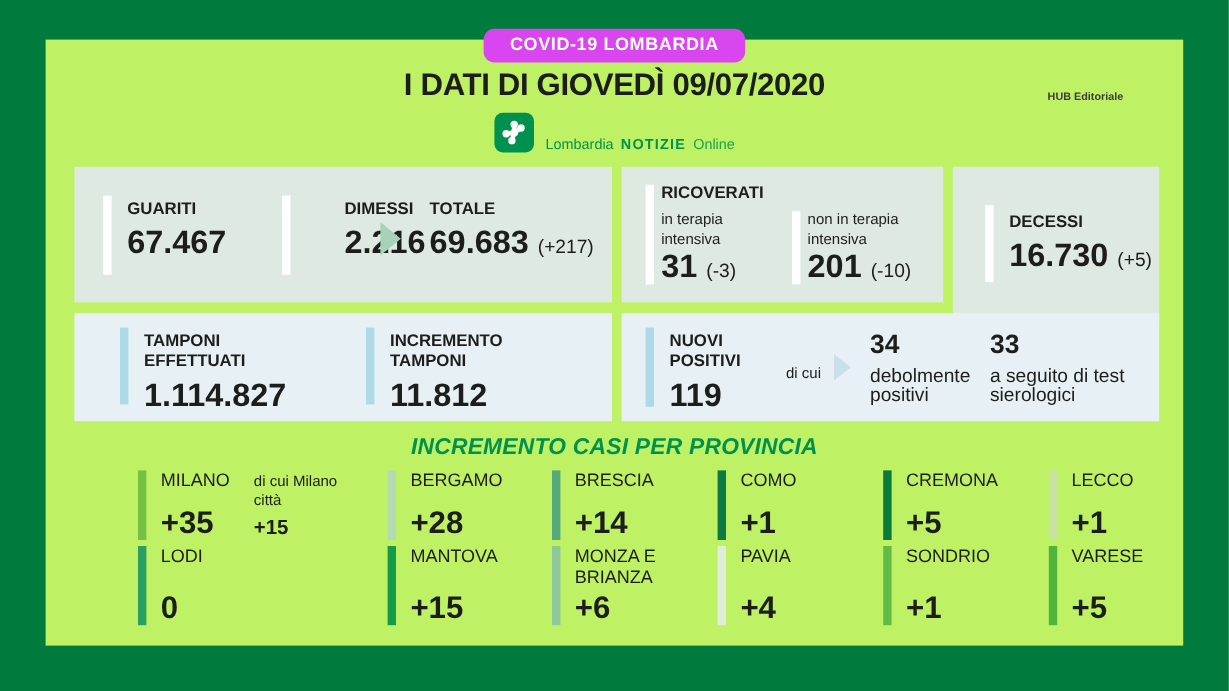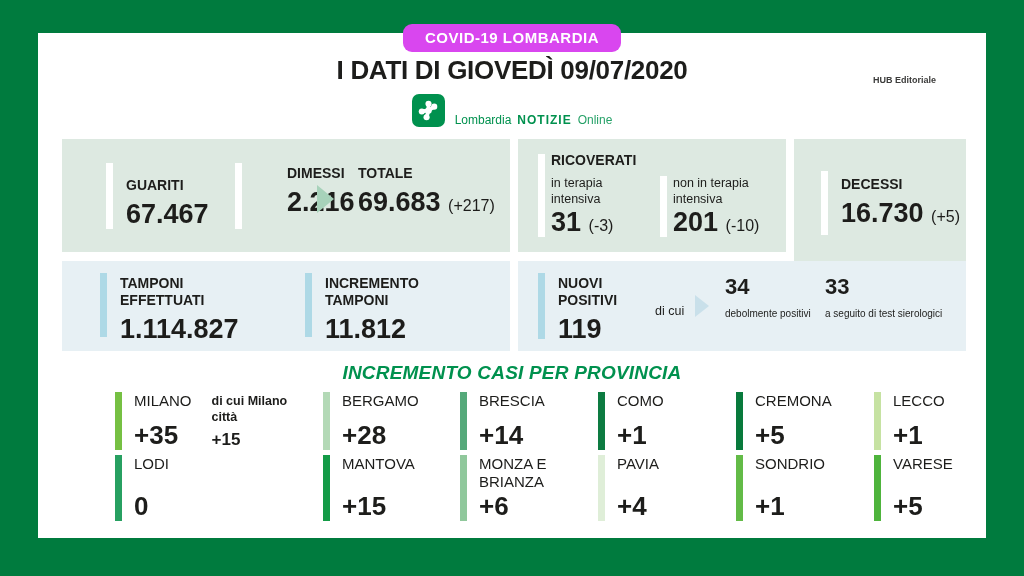--- a/index.html
+++ b/index.html
@@ -1,18 +1,18 @@
 <!DOCTYPE html>
 <html><head>
 <meta charset="utf-8">
 <style>
   html,body{margin:0;padding:0;}
   body{width:1024px;height:576px;font-family:"Liberation Sans","DejaVu Sans",sans-serif;color:#1d1d1b;}
   .page{position:relative;width:1024px;height:576px;background:#007b3e;overflow:hidden;}
-  .inner{position:absolute;left:38px;right:38px;top:33px;bottom:38px;background:#ffffff;}
+  .inner{position:absolute;left:38px;right:38px;top:33px;bottom:38px;background:#bef264;}
 
   .badge{position:absolute;top:24px;left:50%;transform:translateX(-50%);background:#d946ef;color:#fff;
          font-size:15px;font-weight:bold;letter-spacing:.5px;padding:5px 22px 6px;border-radius:9px;white-space:nowrap;}
   .hub{position:absolute;top:42px;right:50px;font-size:9px;font-weight:bold;color:#3c3c3b;}
 
   .title{position:absolute;top:22px;left:0;width:100%;text-align:center;font-size:26px;font-weight:bold;letter-spacing:-.3px;}
 
   .logo-row{position:absolute;top:60px;left:0;width:100%;display:flex;justify-content:center;align-items:center;gap:10px;}
   .logo-ico{width:33px;height:33px;background:#00914e;border-radius:7px;display:flex;align-items:center;justify-content:center;}
   .logo-text{font-size:12px;color:#00914e;display:flex;align-items:baseline;gap:6px;}
@@ -41,37 +41,37 @@
   .ric-title{position:absolute;left:33px;top:13px;font-size:14px;font-weight:bold;}
   .ric-bar1{position:absolute;left:20px;top:15px;width:7px;height:83px;background:#fff;}
   .ric-bar2{position:absolute;left:142px;top:37px;width:7px;height:61px;background:#fff;}
   .ric-col{position:absolute;display:flex;flex-direction:column;justify-content:space-between;}
   .ric-col .sm{font-size:12.5px;line-height:16px;}
   .ric-col .stat-value{margin-top:0;}
   .ric-c1{left:33px;top:36px;height:62px;width:100px;}
   .ric-c2{left:155px;top:36px;height:62px;width:115px;}
 
   .sub-num{font-size:22px;font-weight:bold;line-height:24px;}
-  .sub-lab{font-size:10px;line-height:16px;margin-top:7px;}
+  .sub-lab{font-size:16px;line-height:16px;margin-top:7px;}
   .dicui{position:absolute;font-size:12.5px;}
 
   .prov-head{position:absolute;top:329px;left:0;width:100%;text-align:center;color:#00914e;font-size:19px;font-weight:bold;font-style:italic;letter-spacing:.2px;}
 
   .prov-row{position:absolute;left:59px;display:grid;grid-template-columns:208px 137px 138px 138px 138px 100px;}
   .prov-row1{top:359px;}
   .prov-row2{top:422px;}
   .prov-cell{display:flex;padding-left:18px;}
   .prov-row1 .prov-cell{min-height:54px;}
   .prov-row2 .prov-cell{min-height:66px;}
   .prov-bar{width:7px;margin-right:12px;flex:none;}
   .prov-body{display:flex;flex-direction:column;}
   .prov-name{font-size:15px;line-height:18px;max-width:100px;}
   .prov-value{font-size:26px;font-weight:bold;line-height:30px;margin-top:auto;}
   .prov-note{display:flex;flex-direction:column;margin-left:20px;padding-top:1px;}
-  .prov-note .n-lab{font-size:12.5px;line-height:16px;max-width:85px;font-weight:bold;}
+  .prov-note .n-lab{font-size:12.5px;line-height:16px;max-width:85px;}
   .prov-note .n-val{font-size:17px;font-weight:bold;margin-top:5px;}
 </style>
 </head>
 <body>
 
 <div class="page">
   <div class="inner">
 
     <div class="title">I DATI DI GIOVEDÌ 09/07/2020</div>
     <div class="hub">HUB Editoriale</div>
@@ -95,21 +95,21 @@
         </svg>
       </div>
       <div class="logo-text">
         <span class="lomb">Lombardia</span>
         <span class="notz">NOTIZIE</span>
         <span class="onl">Online</span>
       </div>
     </div>
 
     <div class="box box-a">
-      <div class="stat" style="left:44px;top:24px;align-items:flex-end;">
+      <div class="stat" style="left:24px;top:24px;">
         <div class="vbar" style="height:66px;"></div>
         <div>
           <div class="stat-label">GUARITI</div>
           <div class="stat-value">67.467</div>
         </div>
       </div>
       <div class="stat" style="left:173px;top:24px;gap:32px;">
         <div class="vbar" style="height:66px;"></div>
         <div>
           <div class="stat-label">DIMESSI</div>

